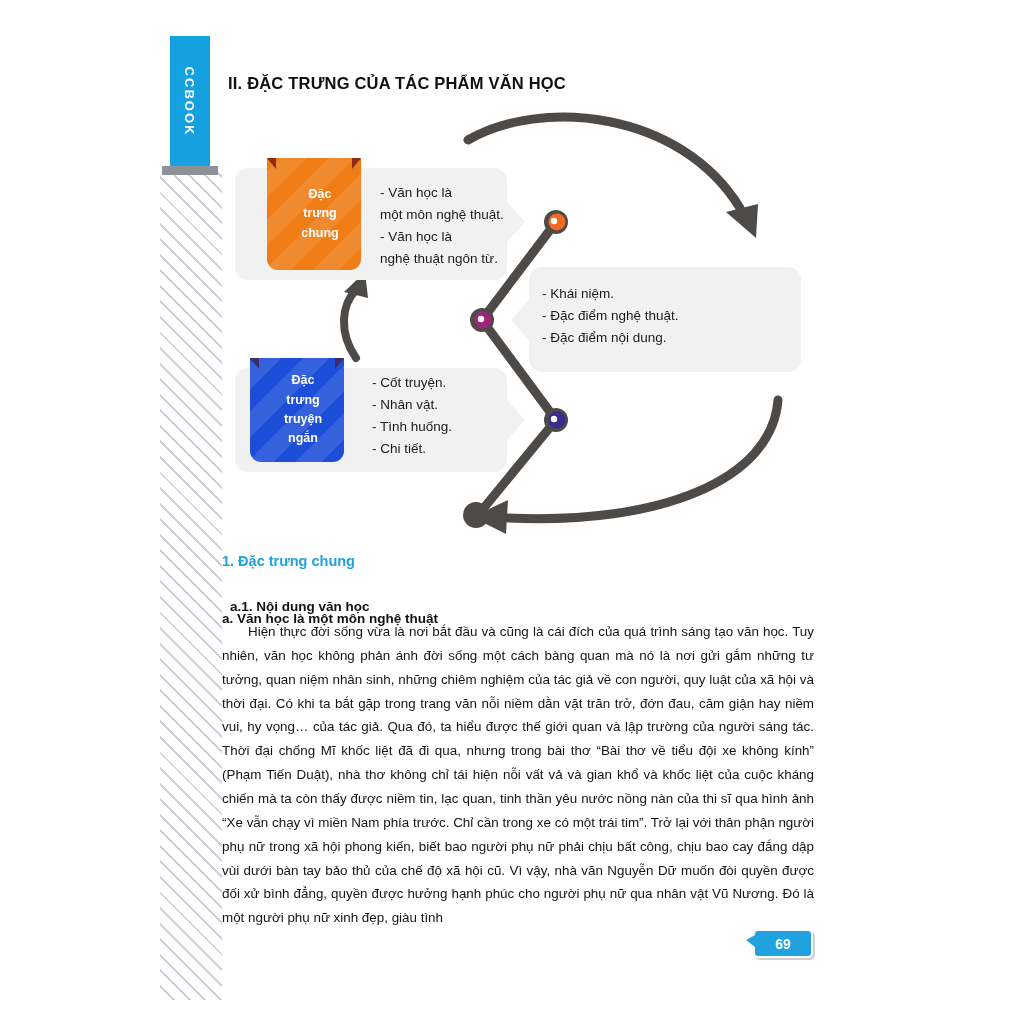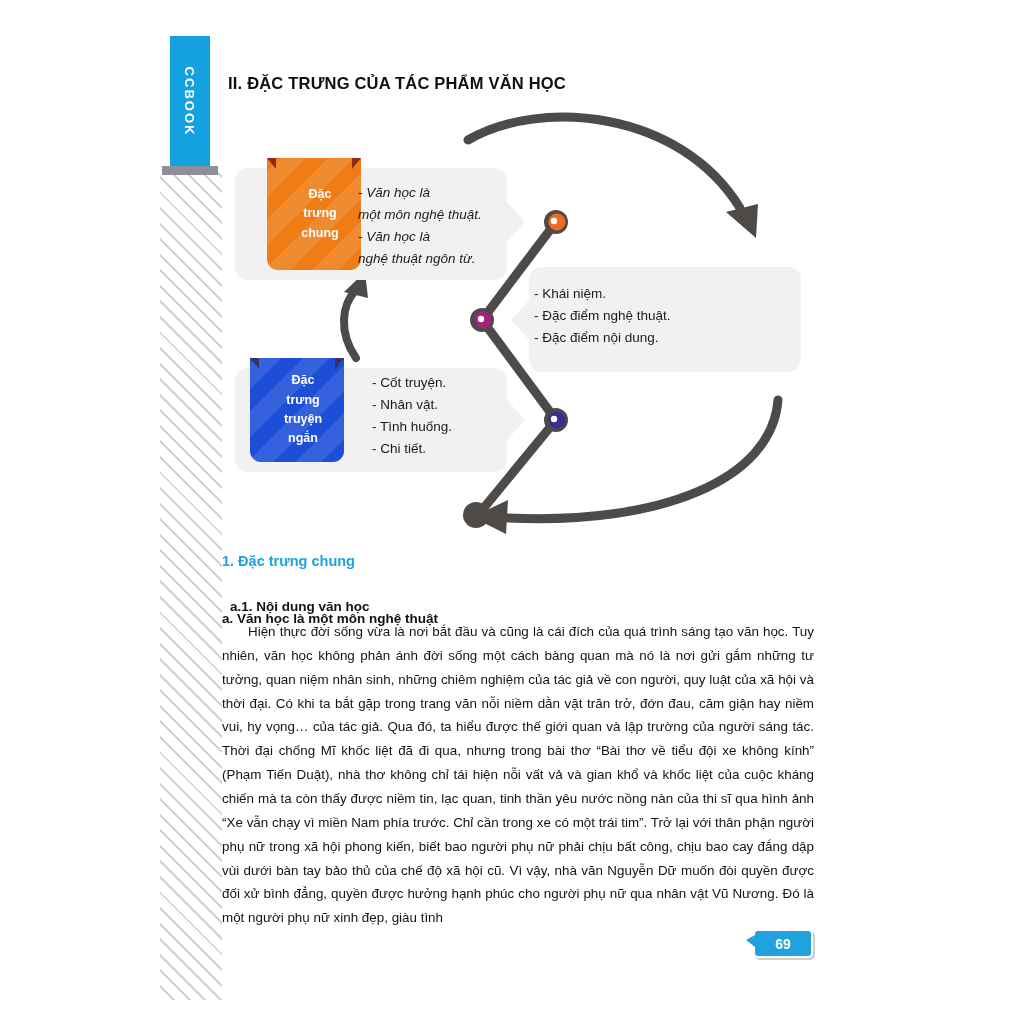--- a/index.html
+++ b/index.html
@@ -188,28 +188,28 @@
 
     <div class="panel" style="left:75px;top:68px;width:272px;height:112px;"></div>
     <div class="notch-r" style="left:347px;top:102px;"></div>
     <div class="ribbon" style="left:107px;top:58px;width:94px;height:112px;background:#ef7c15;">
       <div class="sheen"></div>
       <div class="txt">Đặc trưng
 chung</div>
       <div class="corner l"></div>
       <div class="corner r"></div>
     </div>
-    <div class="bullets" style="left:198px;top:82px;width:140px;font-style:italic;">- Văn học là
+    <div class="bullets" style="left:220px;top:82px;width:140px;">- Văn học là
 một môn nghệ thuật.
 - Văn học là
 nghệ thuật ngôn từ.</div>
 
     <div class="panel" style="left:369px;top:167px;width:272px;height:105px;"></div>
     <div class="notch-l" style="left:351px;top:200px;"></div>
-    <div class="bullets" style="left:374px;top:183px;width:150px;">- Khái niệm.
+    <div class="bullets" style="left:382px;top:183px;width:150px;">- Khái niệm.
 - Đặc điểm nghệ thuật.
 - Đặc điểm nội dung.</div>
 
     <div class="panel" style="left:75px;top:268px;width:272px;height:104px;"></div>
     <div class="notch-r" style="left:347px;top:300px;"></div>
     <div class="ribbon" style="left:90px;top:258px;width:94px;height:104px;background:#1d4ed8;">
       <div class="sheen"></div>
       <div class="txt">Đặc trưng
 truyện ngắn</div>
       <div class="corner lv"></div>

